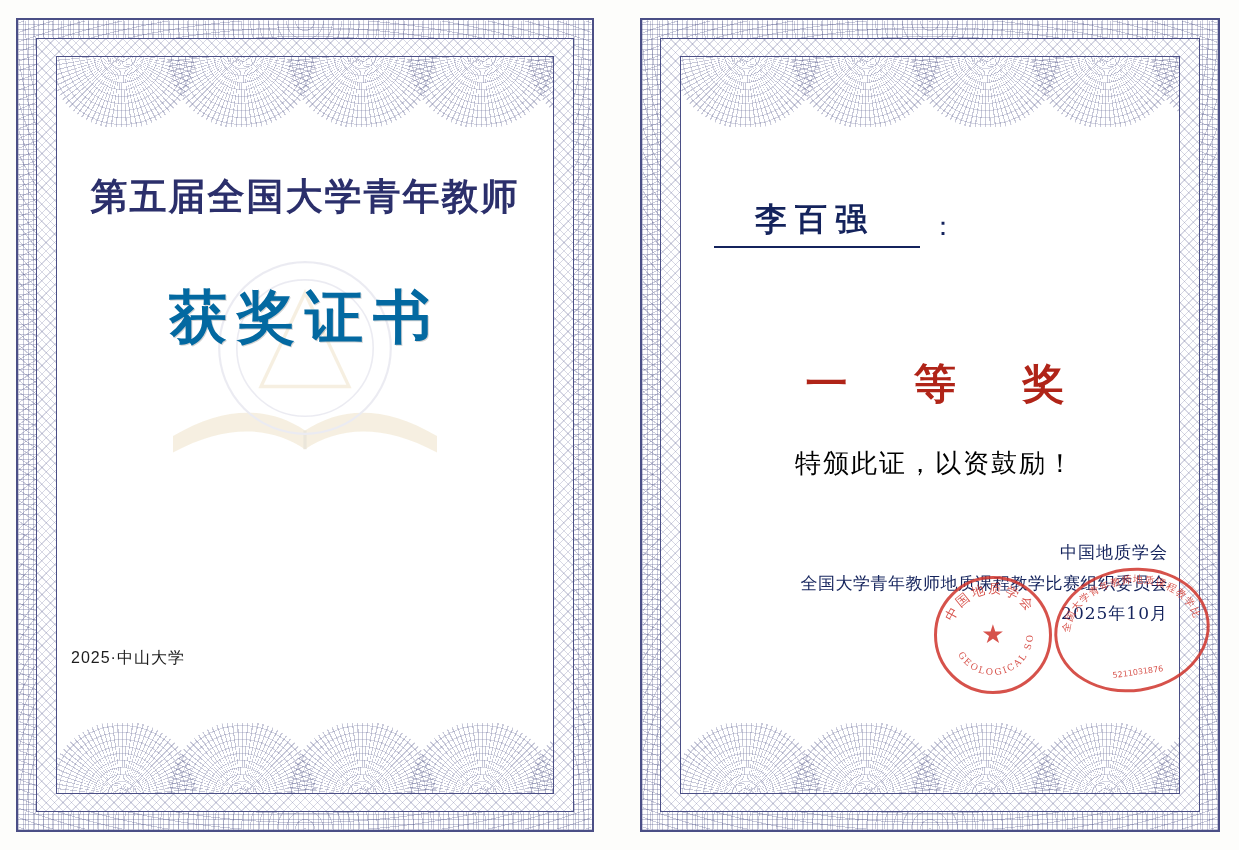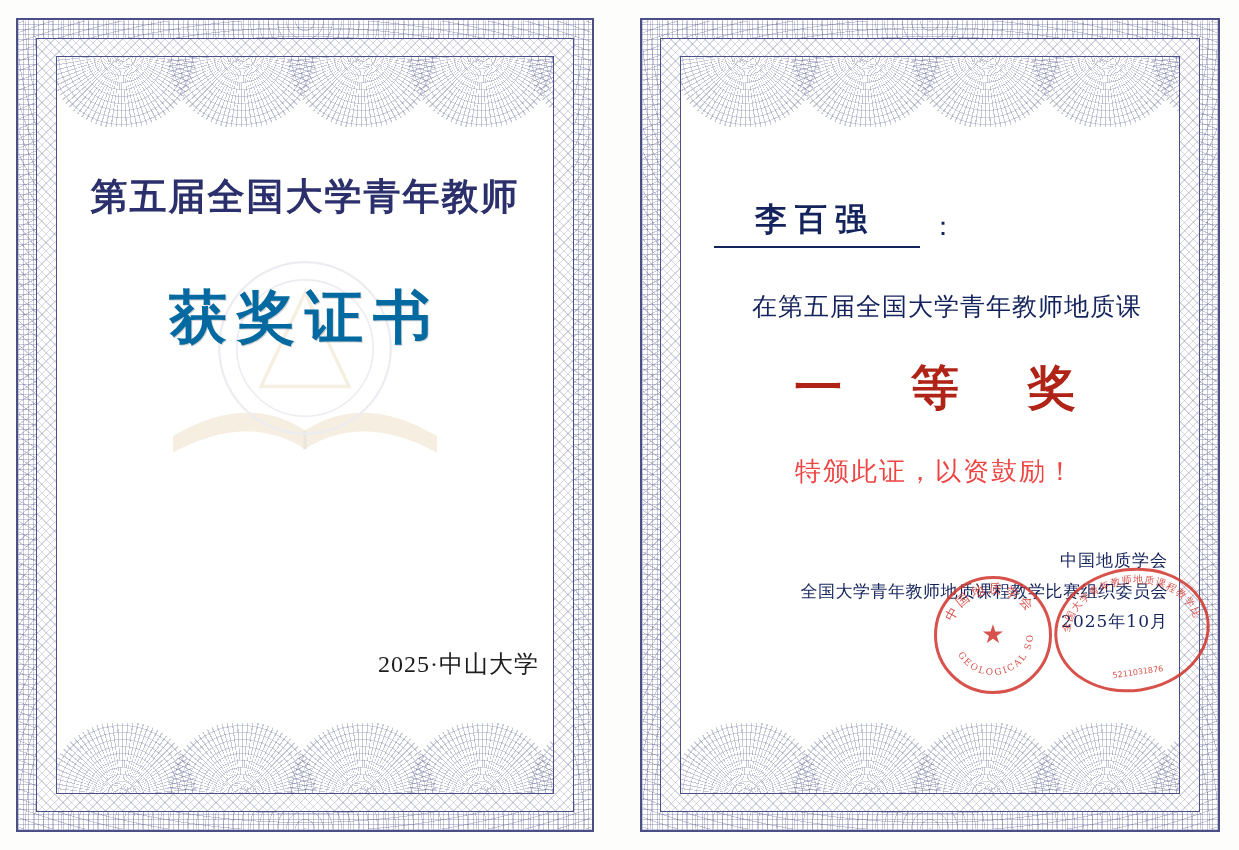--- a/index.html
+++ b/index.html
@@ -129,23 +129,23 @@
     font-weight: 700;
     font-size: 58px;
     letter-spacing: 10px;
     color: #0369a1;
     text-shadow: 1px 1px 0 rgba(0,0,0,0.18);
   }
   .left-footer {
     position: absolute;
     left: 0; right: 0;
     top: 480px;
-    text-align: right;
-    font-family: Liberation Serif, serif;
-    font-size: 24px;
+    text-align: left;
+    font-family: Liberation Sans, sans-serif;
+    font-size: 16px;
     color: #1d1d1d;
     letter-spacing: 1px;
   }
 
   
   .right-content {
     position: absolute;
     left: 62px;
     right: 52px;
     top: 180px;
@@ -178,32 +178,32 @@
     font-size: 25px;
     line-height: 1.85;
     color: #14235c;
     letter-spacing: 1px;
   }
   .body-text .indent { display: inline-block; width: 50px; }
   .prize {
     margin-top: 26px;
     text-align: center;
     font-family: "DejaVu Serif", "Liberation Serif", serif;
-    font-size: 48px;
+    font-size: 42px;
     font-weight: 700;
     letter-spacing: 26px;
     color: #b02418;
     text-indent: 26px;
   }
   .closing {
     margin-top: 34px;
     text-align: center;
     font-family: "DejaVu Serif", "Liberation Serif", serif;
     font-size: 26px;
-    color: #ef4444;
+    color: #000000;
     letter-spacing: 2px;
   }
   .issuer {
     margin-top: 56px;
     text-align: right;
     font-family: "DejaVu Serif", "Liberation Serif", serif;
     color: #14235c;
     line-height: 1.8;
   }
   .issuer .org { font-size: 17px; letter-spacing: 1px; }
@@ -317,21 +317,21 @@
     </div>
 
     <div class="right-content">
 
       <div class="recipient-row">
         <div class="recipient-name">李百强</div>
         <div class="recipient-colon">：</div>
       </div>
 
       <div class="body-text">
-        <span class="indent"></span><span>在第五届全国大学青年教师地质课</span><br>
+        <span class="indent"></span><br>
       </div>
 
       <div class="prize">一 等 奖</div>
 
       <div class="closing">特颁此证，以资鼓励！</div>
 
       <div class="issuer">
         <div class="org">中国地质学会</div>
         <div class="committee">全国大学青年教师地质课程教学比赛组织委员会</div>
         <div class="date">2025年10月</div>

